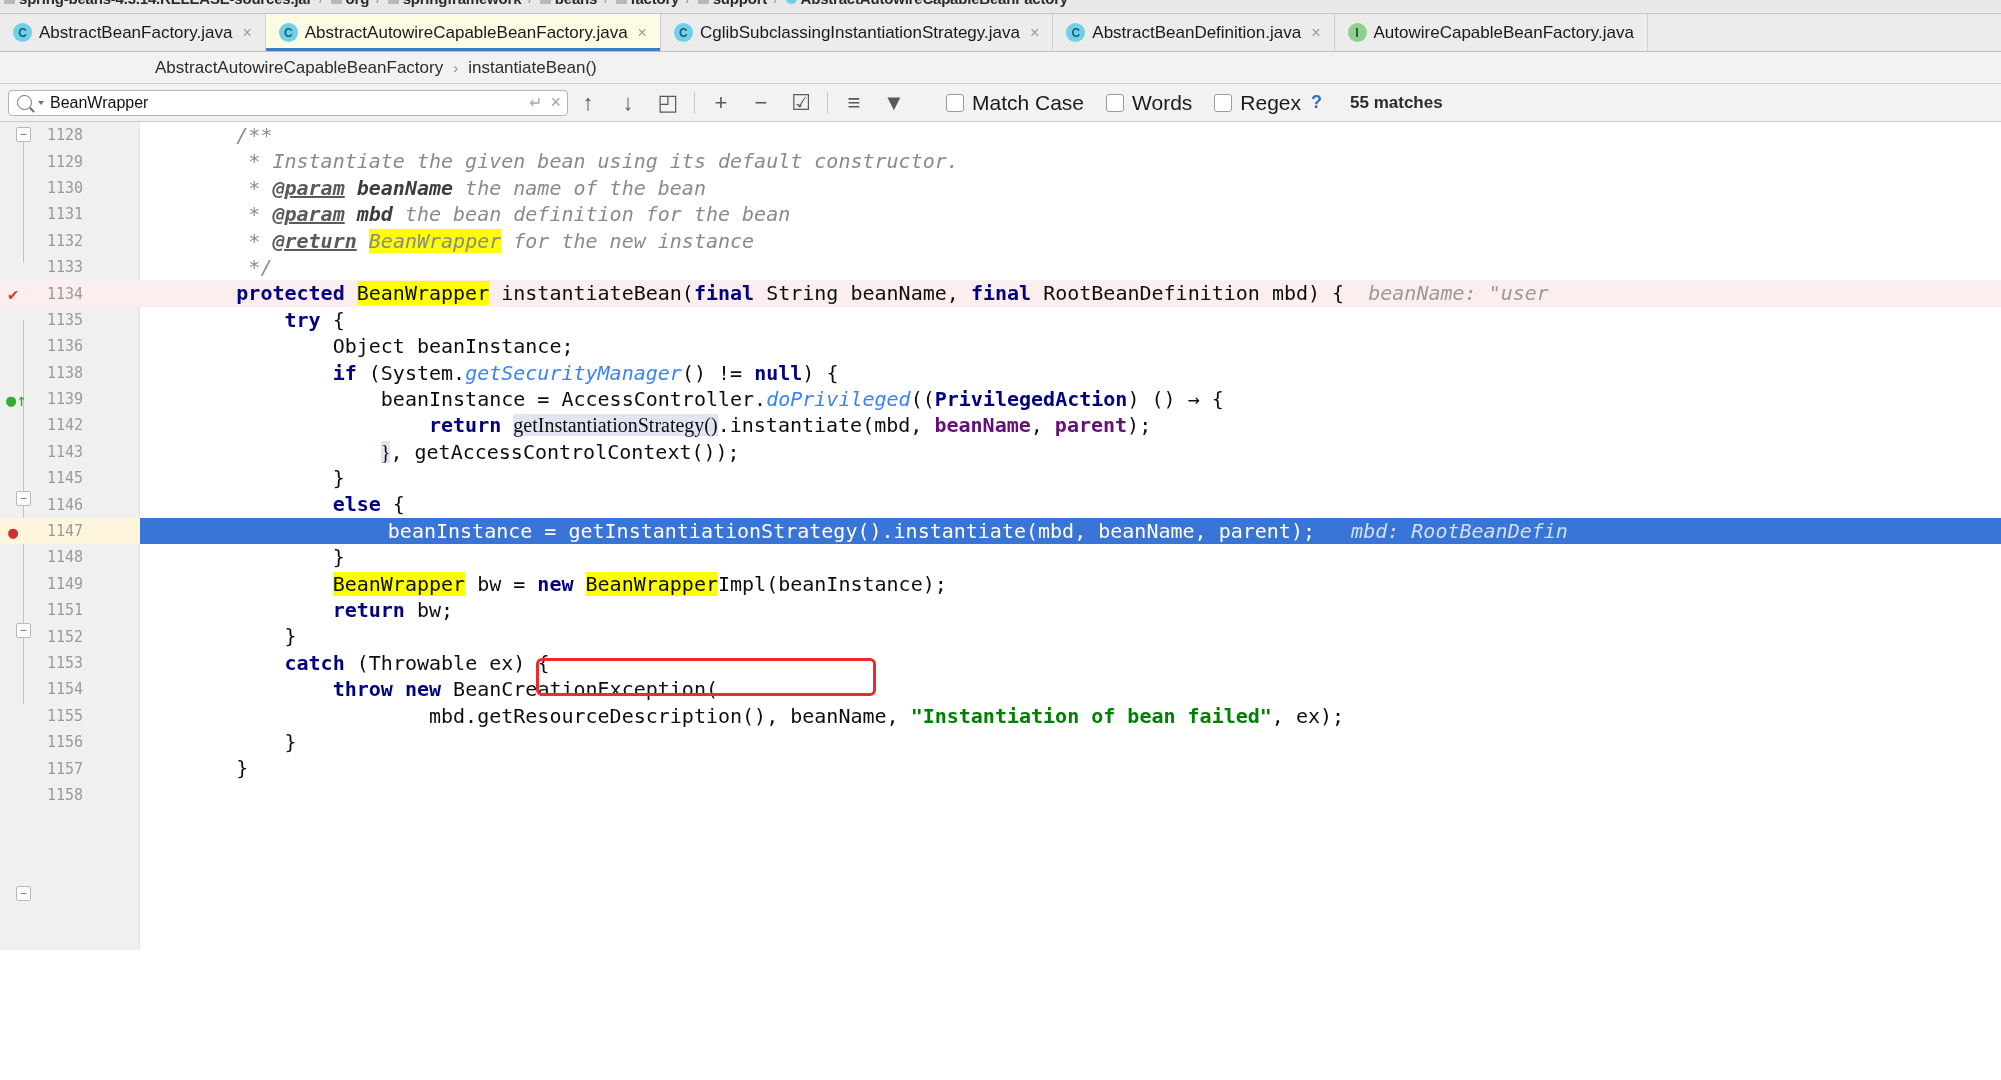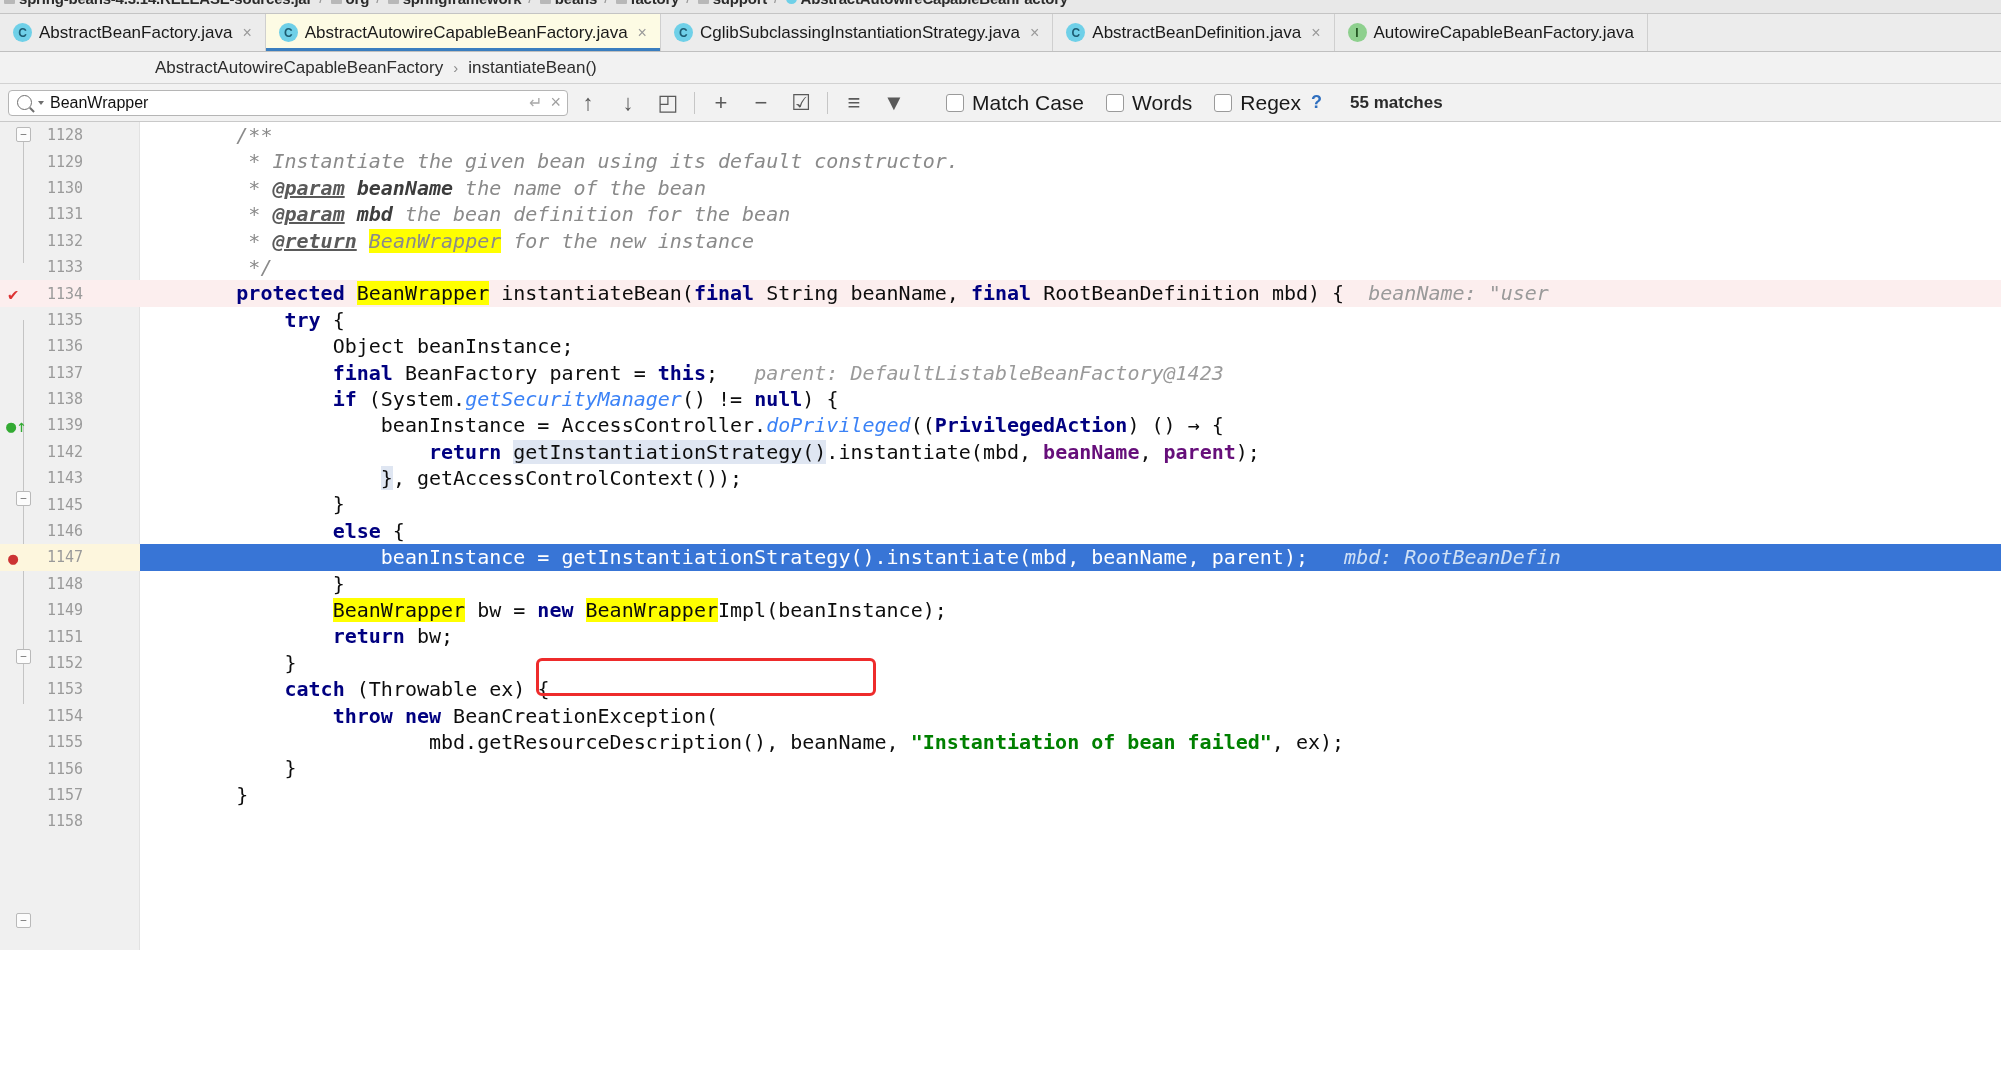--- a/index.html
+++ b/index.html
@@ -105,21 +105,21 @@
   
   .kw   { color:#000080; font-weight:700; }
   .cmt  { color:#8a8a8a; font-style:italic; }
   .cmtb { color:#3d3d3d; font-style:italic; font-weight:700; }
   .tag  { color:#5a5a5a; font-style:italic; text-decoration:underline; font-weight:700;}
   .str  { color:#008000; font-weight:700; }
   .hint { color:#9a9a9a; font-style:italic; }
   .fld  { color:#660e7a; font-weight:700; }
   .mth  { color:#3b82f6; font-style:italic; }
   .hl   { background:#ffff00; }
-  .softsel{ background:#dfe6f2; }
+  .softsel{ background:#dfe6f2;font-family:Liberation Serif, serif; }
 
   
   .fold{ position:absolute; left:16px; width:15px;height:15px;
          border:1px solid #b9b9b9;background:#fcfcfc;border-radius:2px;
          display:flex;align-items:center;justify-content:center;
          font-size:11px;color:#7d7d7d; top:5px; }
   .foldline{ position:absolute; left:23px; width:1px; background:#c4c4c4; }
 
   .bp{ position:absolute; left:8px; top:4px; font-size:17px; }
 
@@ -324,25 +324,20 @@
     <div class="markers"></div>
     <div class="code">            <span class="kw">try</span> {</div>
   </div>
 
   <div class="row">
     <div class="gutter">1136</div>
     <div class="markers"></div>
     <div class="code">                Object beanInstance;</div>
   </div>
 
-  <div class="row">
-    <div class="gutter">1137</div>
-    <div class="markers"></div>
-    <div class="code">                <span class="kw">final</span> BeanFactory parent = <span class="kw">this</span>;   <span class="hint">parent: DefaultListableBeanFactory@1423</span></div>
-  </div>
 
   <div class="row">
     <div class="fold" style="top:263px;">−</div>
     <div class="gutter">1138</div>
     <div class="markers"></div>
     <div class="code">                <span class="kw">if</span> (System.<span class="mth">getSecurityManager</span>() != <span class="kw">null</span>) {</div>
   </div>
 
   <div class="row">
     <div class="bp" style="color:#3a3;left:6px;">●↑</div>
@@ -374,21 +369,21 @@
     <div class="gutter">1146</div>
     <div class="markers"></div>
     <div class="code">                <span class="kw">else</span> {</div>
   </div>
 
   <div class="row cur">
     <div class="selband"></div>
     <div class="bp" style="color:#cc3333;">●</div>
     <div class="gutter">1147</div>
     <div class="markers"></div>
-    <div class="code" style="color:#fff;">                    beanInstance = getInstantiationStrategy().instantiate(mbd, beanName, parent);   <span style="color:#cfe0f5;font-style:italic;">mbd: RootBeanDefin</span></div>
+    <div class="code" style="color:#fff;margin-left:7px;">                    beanInstance = getInstantiationStrategy().instantiate(mbd, beanName, parent);   <span style="color:#cfe0f5;font-style:italic;">mbd: RootBeanDefin</span></div>
   </div>
 
   <div class="row">
     <div class="gutter">1148</div>
     <div class="markers"></div>
     <div class="code">                }</div>
   </div>
 
   <div class="row">
     <div class="gutter">1149</div>

